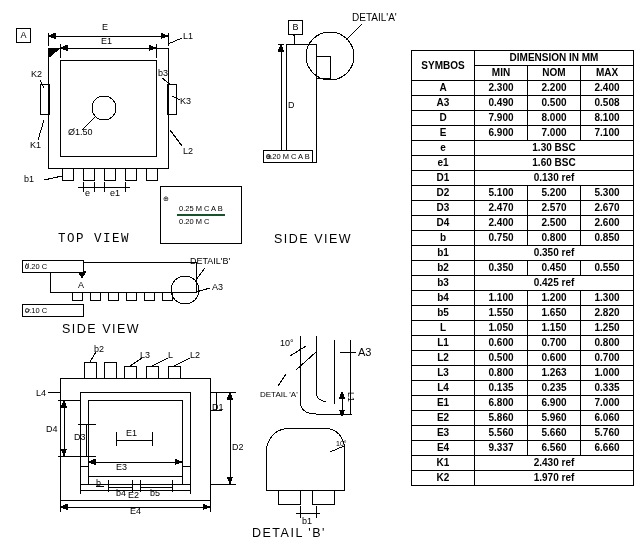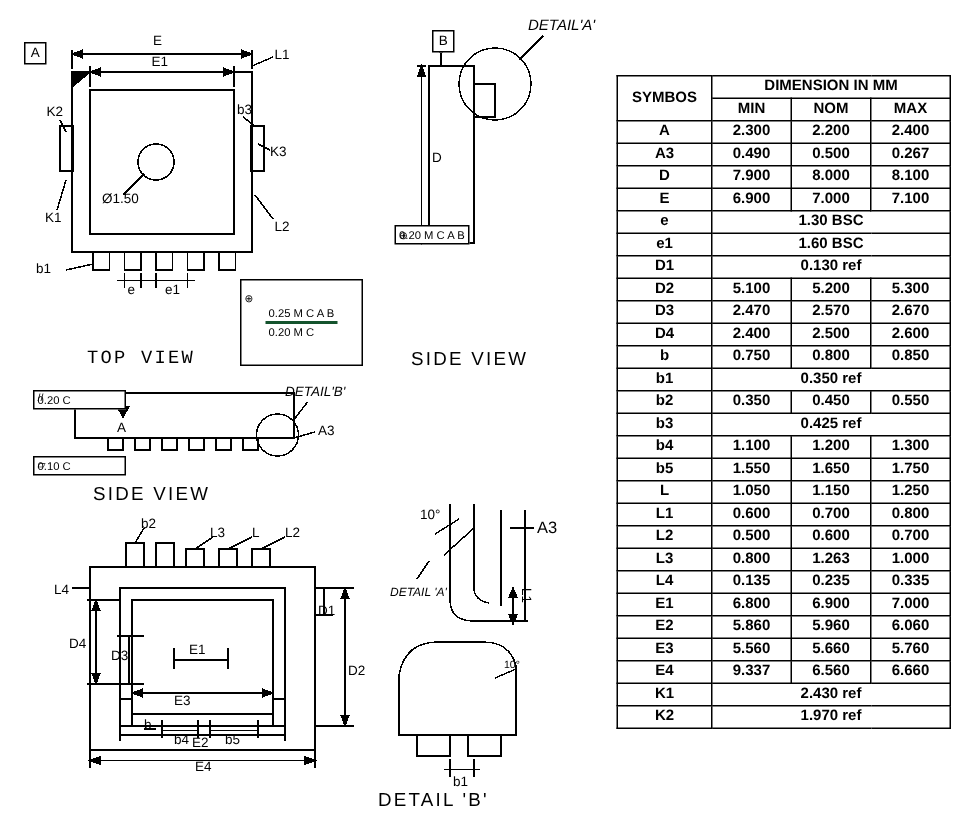--- a/index.html
+++ b/index.html
@@ -28,21 +28,21 @@
     font-weight:bold;
   }
   .dim-table .sym{width:62px;}
   .dim-table .val{width:52px;}
   .dim-table thead th{font-size:10px;}
   .dim-table td.note{font-weight:bold;}
 
   
   .cap{position:absolute;font-size:12.5px;letter-spacing:1.5px;}
   .lbl{position:absolute;font-size:9px;font-family:"Liberation Sans",sans-serif;}
-  .lbl-i{position:absolute;font-size:9px;font-style:italic;}
+  .lbl-i{position:absolute;font-size:9px;}
   .tiny{position:absolute;font-size:7px;}
 
   
   .fcf{position:absolute;border:1px solid #000;font-size:7.5px;height:11px;line-height:11px;white-space:nowrap;background:#fff;padding:0 2px;}
   .fcf2{position:absolute;border:1px solid #000;font-size:7.5px;background:#fff;padding:16px;white-space:nowrap;}
   .fcf2 div{height:11px;line-height:11px;padding:0 2px;}
   .fcf2 div+div{border-top:2px solid #14532d;}
 
   svg{position:absolute;left:0;top:0;}
   .datum{position:absolute;border:1px solid #000;width:13px;height:13px;font-size:9px;line-height:13px;text-align:center;background:#fff;}
@@ -332,21 +332,21 @@
         <tr>
           <td class="sym">A</td>
           <td class="val">2.300</td>
           <td class="val">2.200</td>
           <td class="val">2.400</td>
         </tr>
         <tr>
           <td class="sym">A3</td>
           <td class="val">0.490</td>
           <td class="val">0.500</td>
-          <td class="val">0.267</td>
+          <td class="val">0.508</td>
         </tr>
         <tr>
           <td class="sym">D</td>
           <td class="val">7.900</td>
           <td class="val">8.000</td>
           <td class="val">8.100</td>
         </tr>
         <tr>
           <td class="sym">E</td>
           <td class="val">6.900</td>
@@ -406,21 +406,21 @@
         <tr>
           <td class="sym">b4</td>
           <td class="val">1.100</td>
           <td class="val">1.200</td>
           <td class="val">1.300</td>
         </tr>
         <tr>
           <td class="sym">b5</td>
           <td class="val">1.550</td>
           <td class="val">1.650</td>
-          <td class="val">1.750</td>
+          <td class="val">2.820</td>
         </tr>
         <tr>
           <td class="sym">L</td>
           <td class="val">1.050</td>
           <td class="val">1.150</td>
           <td class="val">1.250</td>
         </tr>
         <tr>
           <td class="sym">L1</td>
           <td class="val">0.600</td>

